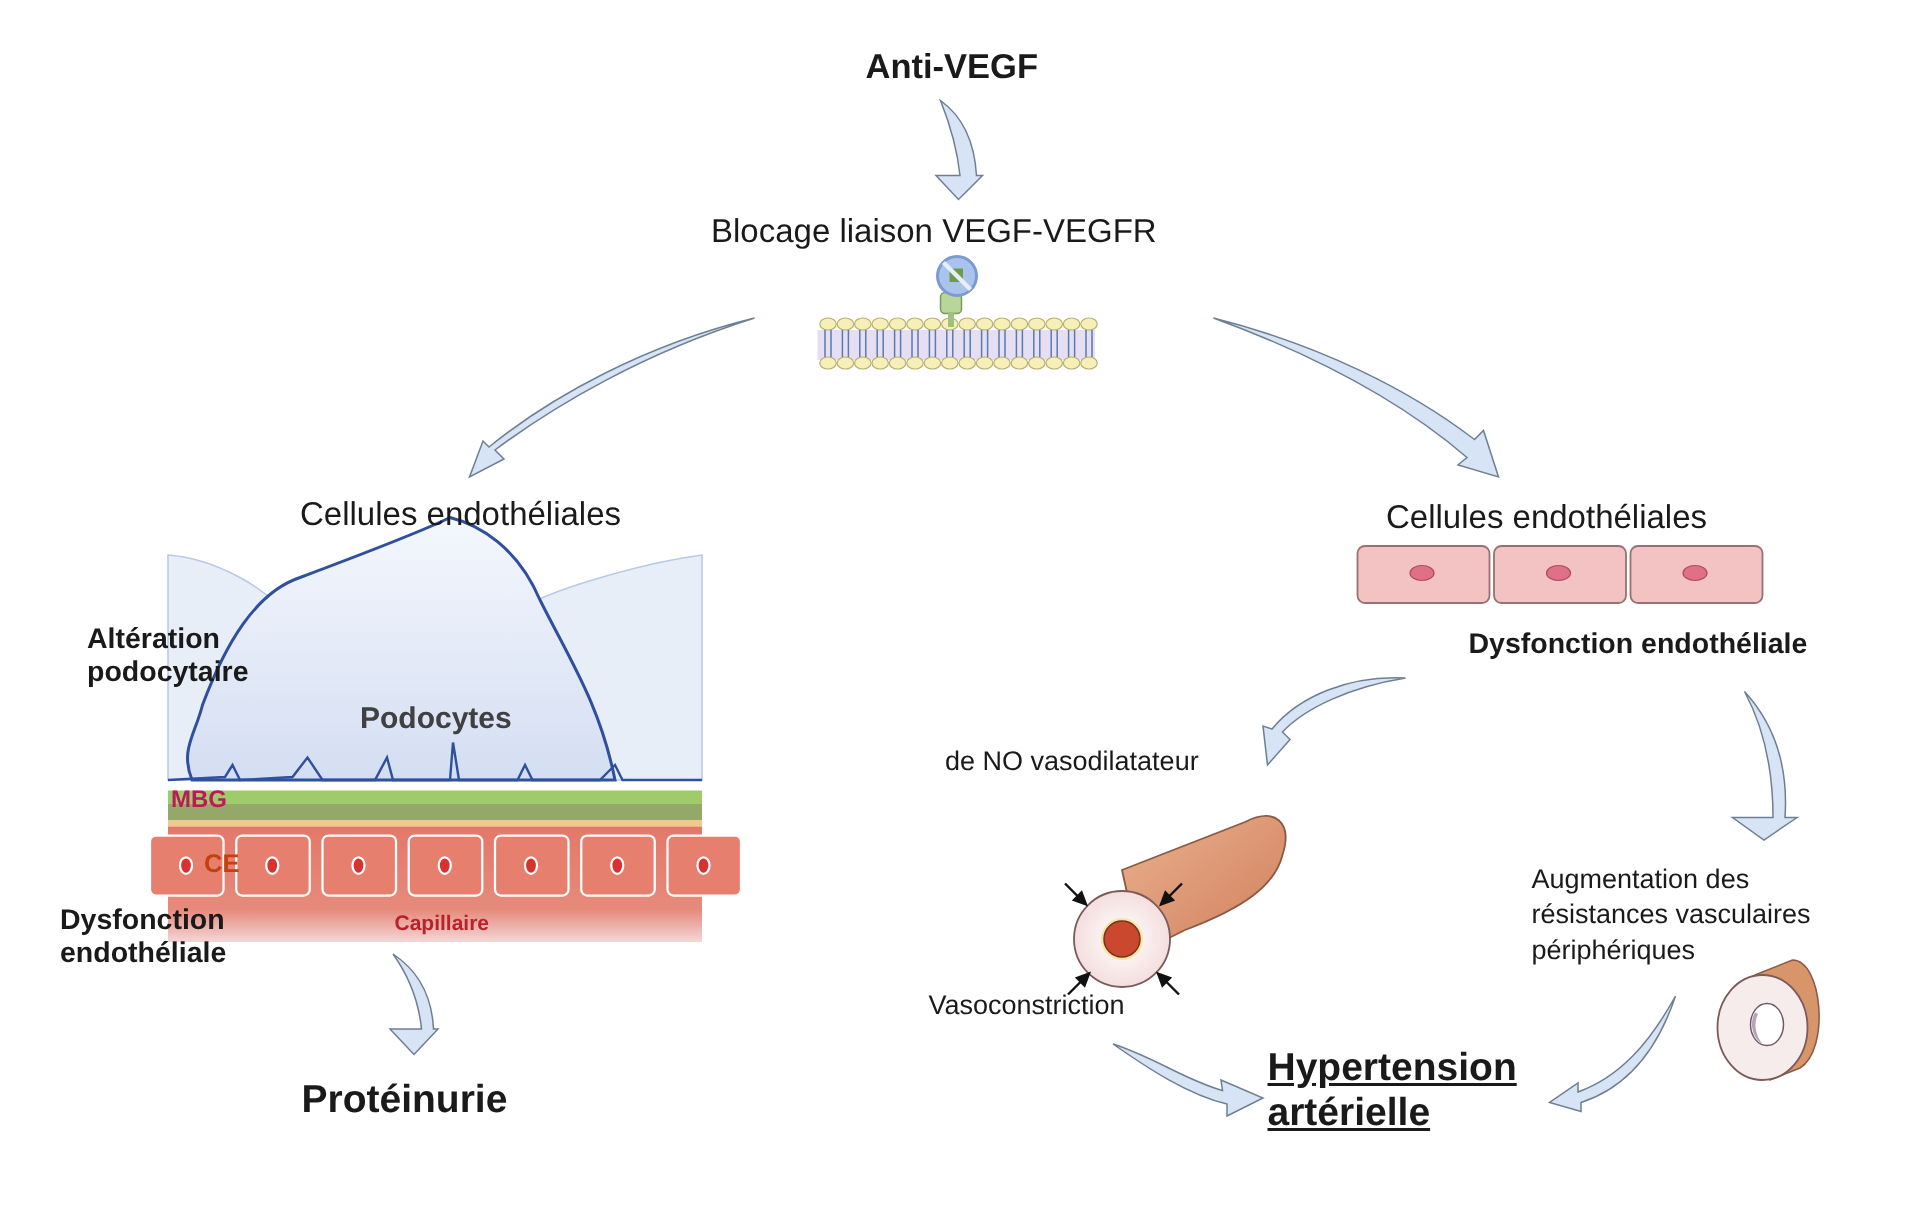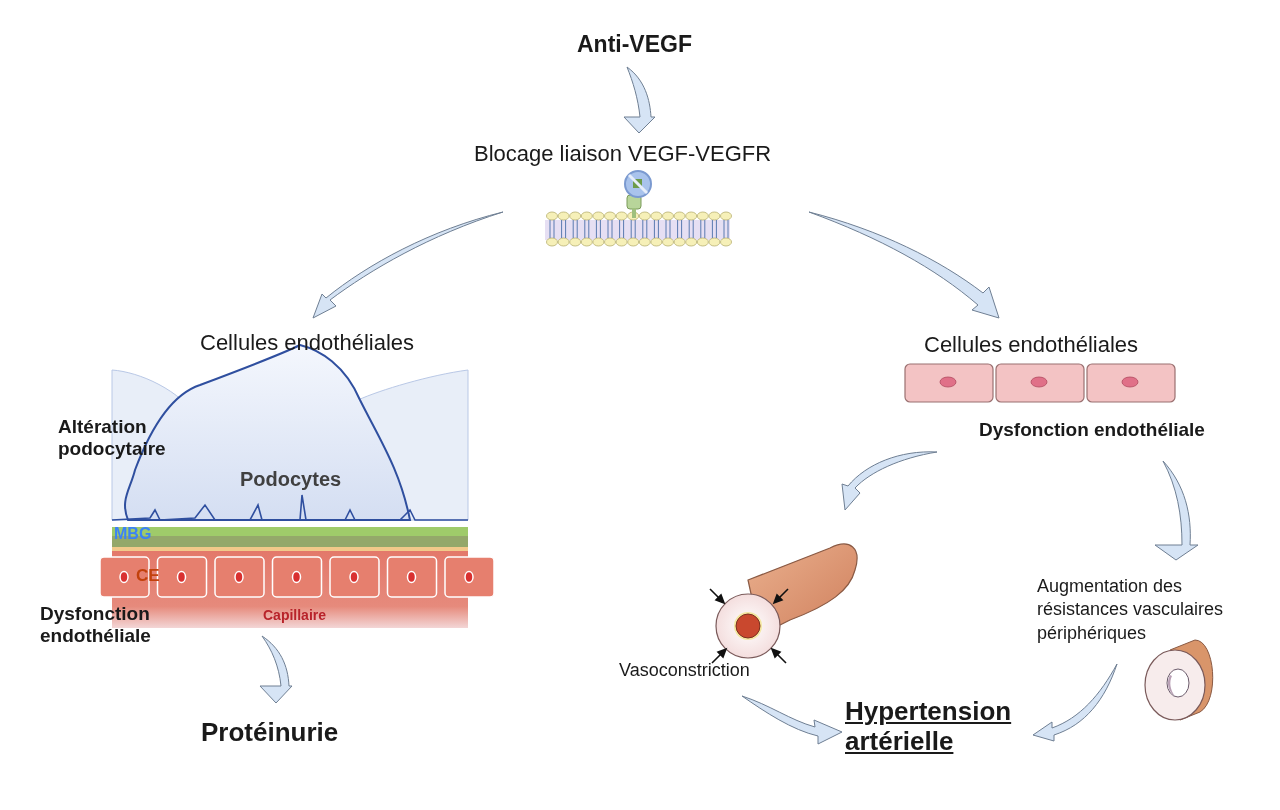--- a/index.html
+++ b/index.html
@@ -197,35 +197,36 @@
 
 <div class="lbl t-title" style="left:577px;top:31px;">Anti-VEGF</div>
 <div class="lbl t-reg" style="left:474px;top:141px;">Blocage liaison VEGF-VEGFR</div>
 
 <div class="lbl t-reg" style="left:200px;top:330px;">Cellules endothéliales</div>
 <div class="lbl bold c" style="left:58px;top:416px;font-size:19px;width:110px;">
   <div>Altération</div>
   <div>podocytaire</div>
 </div>
 <div class="lbl bold" style="left:240px;top:444px;font-size:20px;color:#404040;margin-top:24px;">Podocytes</div>
-<div class="lbl bold" style="left:114px;top:525px;font-size:16px;color:#3b82f6;">MBG</div>
+<div class="lbl bold" style="left:114px;top:525px;font-size:16px;color:#be185d;">MBG</div>
 <div class="lbl bold" style="left:136px;top:566px;font-size:17px;color:#c2410c;">CE</div>
 <div class="lbl bold" style="left:263px;top:607px;font-size:14px;color:#b8232a;">Capillaire</div>
 <div class="lbl bold c" style="left:40px;top:603px;font-size:19px;width:140px;">
   <div>Dysfonction</div>
   <div>endothéliale</div>
 </div>
 <div class="lbl t-big" style="left:201px;top:718px;">Protéinurie</div>
 
 <div class="lbl t-reg" style="left:924px;top:332px;">Cellules endothéliales</div>
 <div class="lbl bold" style="left:931px;top:419px;font-size:19px;margin-left:48px;">Dysfonction endothéliale</div>
 <div class="lbl c t-small" style="left:630px;top:497px;width:210px;">
+  <div>de NO vasodilatateur</div>
 </div>
 <div class="lbl t-small" style="left:619px;top:660px;">Vasoconstriction</div>
-<div class="lbl t-small" style="left:1021px;top:575px;line-height:1.3;margin-left:16px;">
+<div class="lbl t-small" style="left:1021px;top:575px;line-height:1.3;">
   <div>Augmentation des</div>
   <div>résistances vasculaires</div>
   <div>périphériques</div>
 </div>
 <div class="lbl t-big c" style="left:845px;top:697px;width:185px;text-decoration:underline;">
   <div>Hypertension</div>
   <div>artérielle</div>
 </div>
 
 </body></html>

